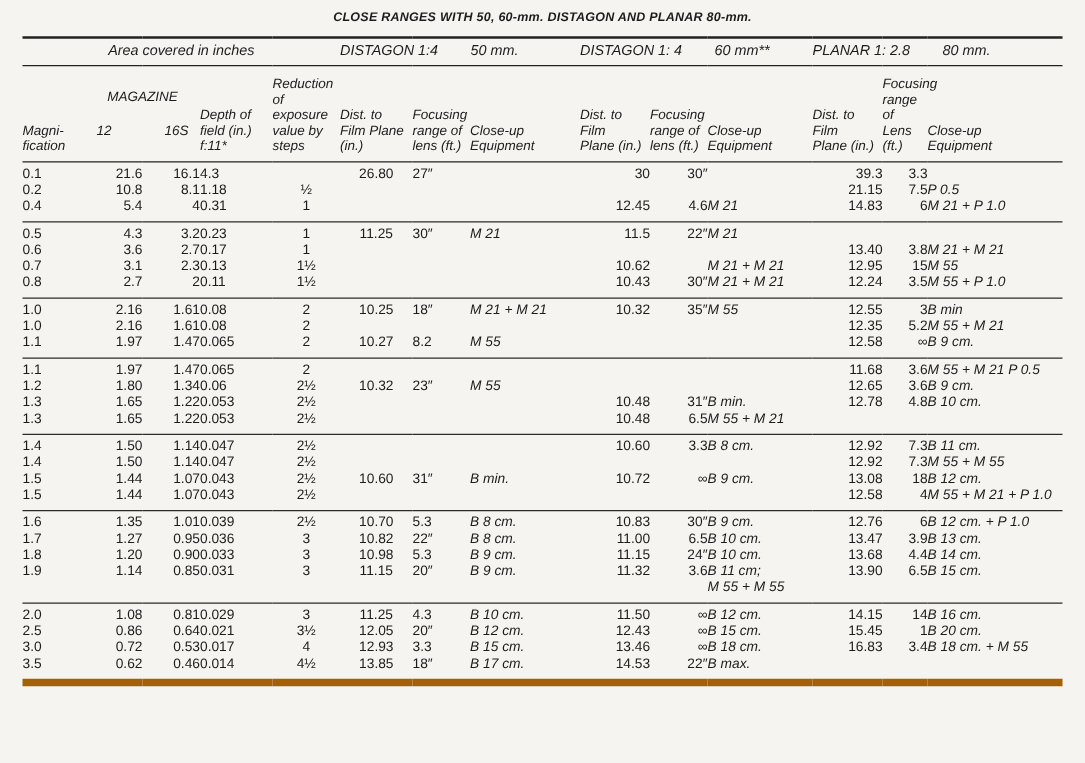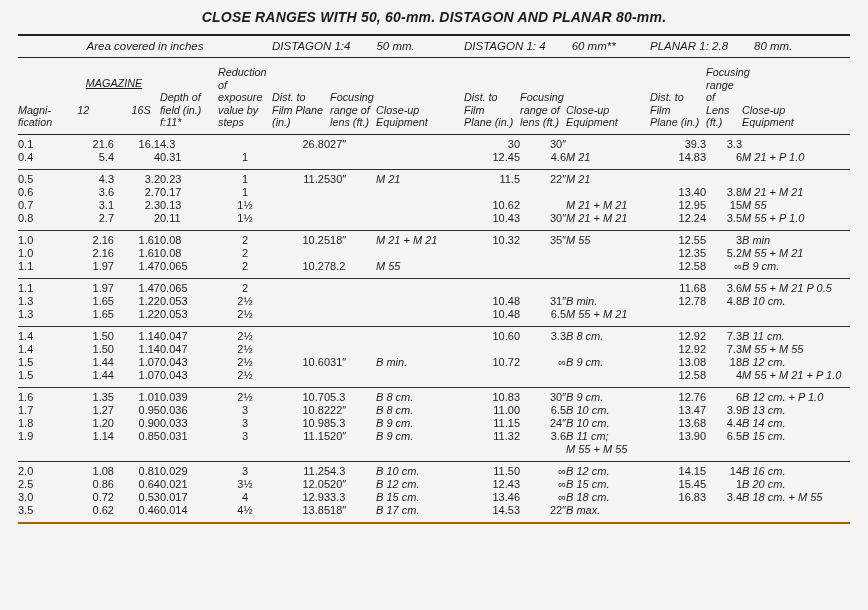--- a/index.html
+++ b/index.html
@@ -9,33 +9,33 @@
     height: 610px;
     background: #f5f4f0;
     color: #1c1c1c;
     font-family: "Liberation Sans", sans-serif;
     overflow: hidden;
   }
   .page { padding: 6px 18px 0 18px; }
 
   .title {
     text-align: center;
-    font-size: 14px;
+    font-size: 10px;
     font-weight: bold;
     font-style: italic;
     letter-spacing: 0.2px;
     margin-top: 3px;
   }
 
   table.ranges {
     width: 832px;
     border-collapse: collapse;
     table-layout: fixed;
     margin-top: 9px;
-    border-bottom: 2px solid #a16207;
+    border-bottom: 6px solid #a16207;
   }
 
   
   tr.band td {
     border-top: 2.5px solid #222;
     border-bottom: 1.8px solid #222;
     font-style: italic;
     font-size: 11.5px;
     padding: 4px 0 5px 0;
     white-space: nowrap;
@@ -51,40 +51,40 @@
     font-size: 10.8px;
     line-height: 12.5px;
     white-space: pre-line;
     padding: 6px 0 5px 0;
     border-bottom: 1.8px solid #222;
     text-align: left;
   }
   th.h-mag  { padding-left: 2px; }
   th.h-dof  { padding-left: 20px; }
   th.h-ctr  { text-align: center; }
-  .magword  { text-align: center; padding-bottom: 2px; text-decoration: underline; }
+  .magword  { text-align: center; padding-bottom: 2px; }
   .magnums  { display: flex; justify-content: space-around; gap: 24px; }
 
   
   tbody.group { border-top: 1.4px solid #2b2b2b; }
   tbody.group td {
     font-size: 11px;
     line-height: 13px;
     padding: 0;
     white-space: pre-line;
     vertical-align: top;
   }
   tbody.group tr:first-child td { padding-top: 3px; }
   tbody.group tr:last-child td  { padding-bottom: 5px; }
 
   td.c0  { padding-left: 34px; }
   td.c1, td.c2 { text-align: right; padding-right: 8px; }
   td.c3  { padding-left: 20px; }
   td.c4  { text-align: center; }
-  td.c5  { text-align: right; padding-right: 22px; }
+  td.c5  { text-align: center; padding-right: 22px; }
   td.c6  { text-align: left; padding-right: 14px; }
   td.c7  { padding-left: 2px; font-style: italic; }
   td.c8  { text-align: right; padding-right: 22px; }
   td.c9  { text-align: right; padding-right: 18px; }
   td.c10 { padding-left: 2px; font-style: italic; }
   td.c11 { text-align: right; padding-right: 26px; }
   td.c12 { text-align: right; padding-right: 16px; }
   td.c13 { padding-left: 2px; font-style: italic; }
 
   
@@ -189,20 +189,36 @@
           <td class="c6">27″</td>
           <td class="c7"></td>
           <td class="c8">30</td>
           <td class="c9">30″</td>
           <td class="c10"></td>
           <td class="c11">39.3</td>
           <td class="c12">3.3</td>
           <td class="c13"></td>
         </tr>
         <tr>
+          <td class="c0">0.2</td>
+          <td class="c1">10.8</td>
+          <td class="c2">8.1</td>
+          <td class="c3">1.18</td>
+          <td class="c4">½</td>
+          <td class="c5"></td>
+          <td class="c6"></td>
+          <td class="c7"></td>
+          <td class="c8"></td>
+          <td class="c9"></td>
+          <td class="c10"></td>
+          <td class="c11">21.15</td>
+          <td class="c12">7.5</td>
+          <td class="c13">P 0.5</td>
+        </tr>
+        <tr>
           <td class="c0">0.4</td>
           <td class="c1">5.4</td>
           <td class="c2">4</td>
           <td class="c3">0.31</td>
           <td class="c4">1</td>
           <td class="c5"></td>
           <td class="c6"></td>
           <td class="c7"></td>
           <td class="c8">12.45</td>
           <td class="c9">4.6</td>
@@ -337,20 +353,36 @@
           <td class="c4">2</td>
           <td class="c5"></td>
           <td class="c6"></td>
           <td class="c7"></td>
           <td class="c8"></td>
           <td class="c9"></td>
           <td class="c10"></td>
           <td class="c11">11.68</td>
           <td class="c12">3.6</td>
           <td class="c13">M 55 + M 21   P 0.5</td>
+        </tr>
+        <tr>
+          <td class="c0">1.2</td>
+          <td class="c1">1.80</td>
+          <td class="c2">1.34</td>
+          <td class="c3">0.06</td>
+          <td class="c4">2½</td>
+          <td class="c5">10.32</td>
+          <td class="c6">23″</td>
+          <td class="c7">M 55</td>
+          <td class="c8"></td>
+          <td class="c9"></td>
+          <td class="c10"></td>
+          <td class="c11">12.65</td>
+          <td class="c12">3.6</td>
+          <td class="c13">B 9 cm.</td>
         </tr>
         <tr>
           <td class="c0">1.3</td>
           <td class="c1">1.65</td>
           <td class="c2">1.22</td>
           <td class="c3">0.053</td>
           <td class="c4">2½</td>
           <td class="c5"></td>
           <td class="c6"></td>
           <td class="c7"></td>

